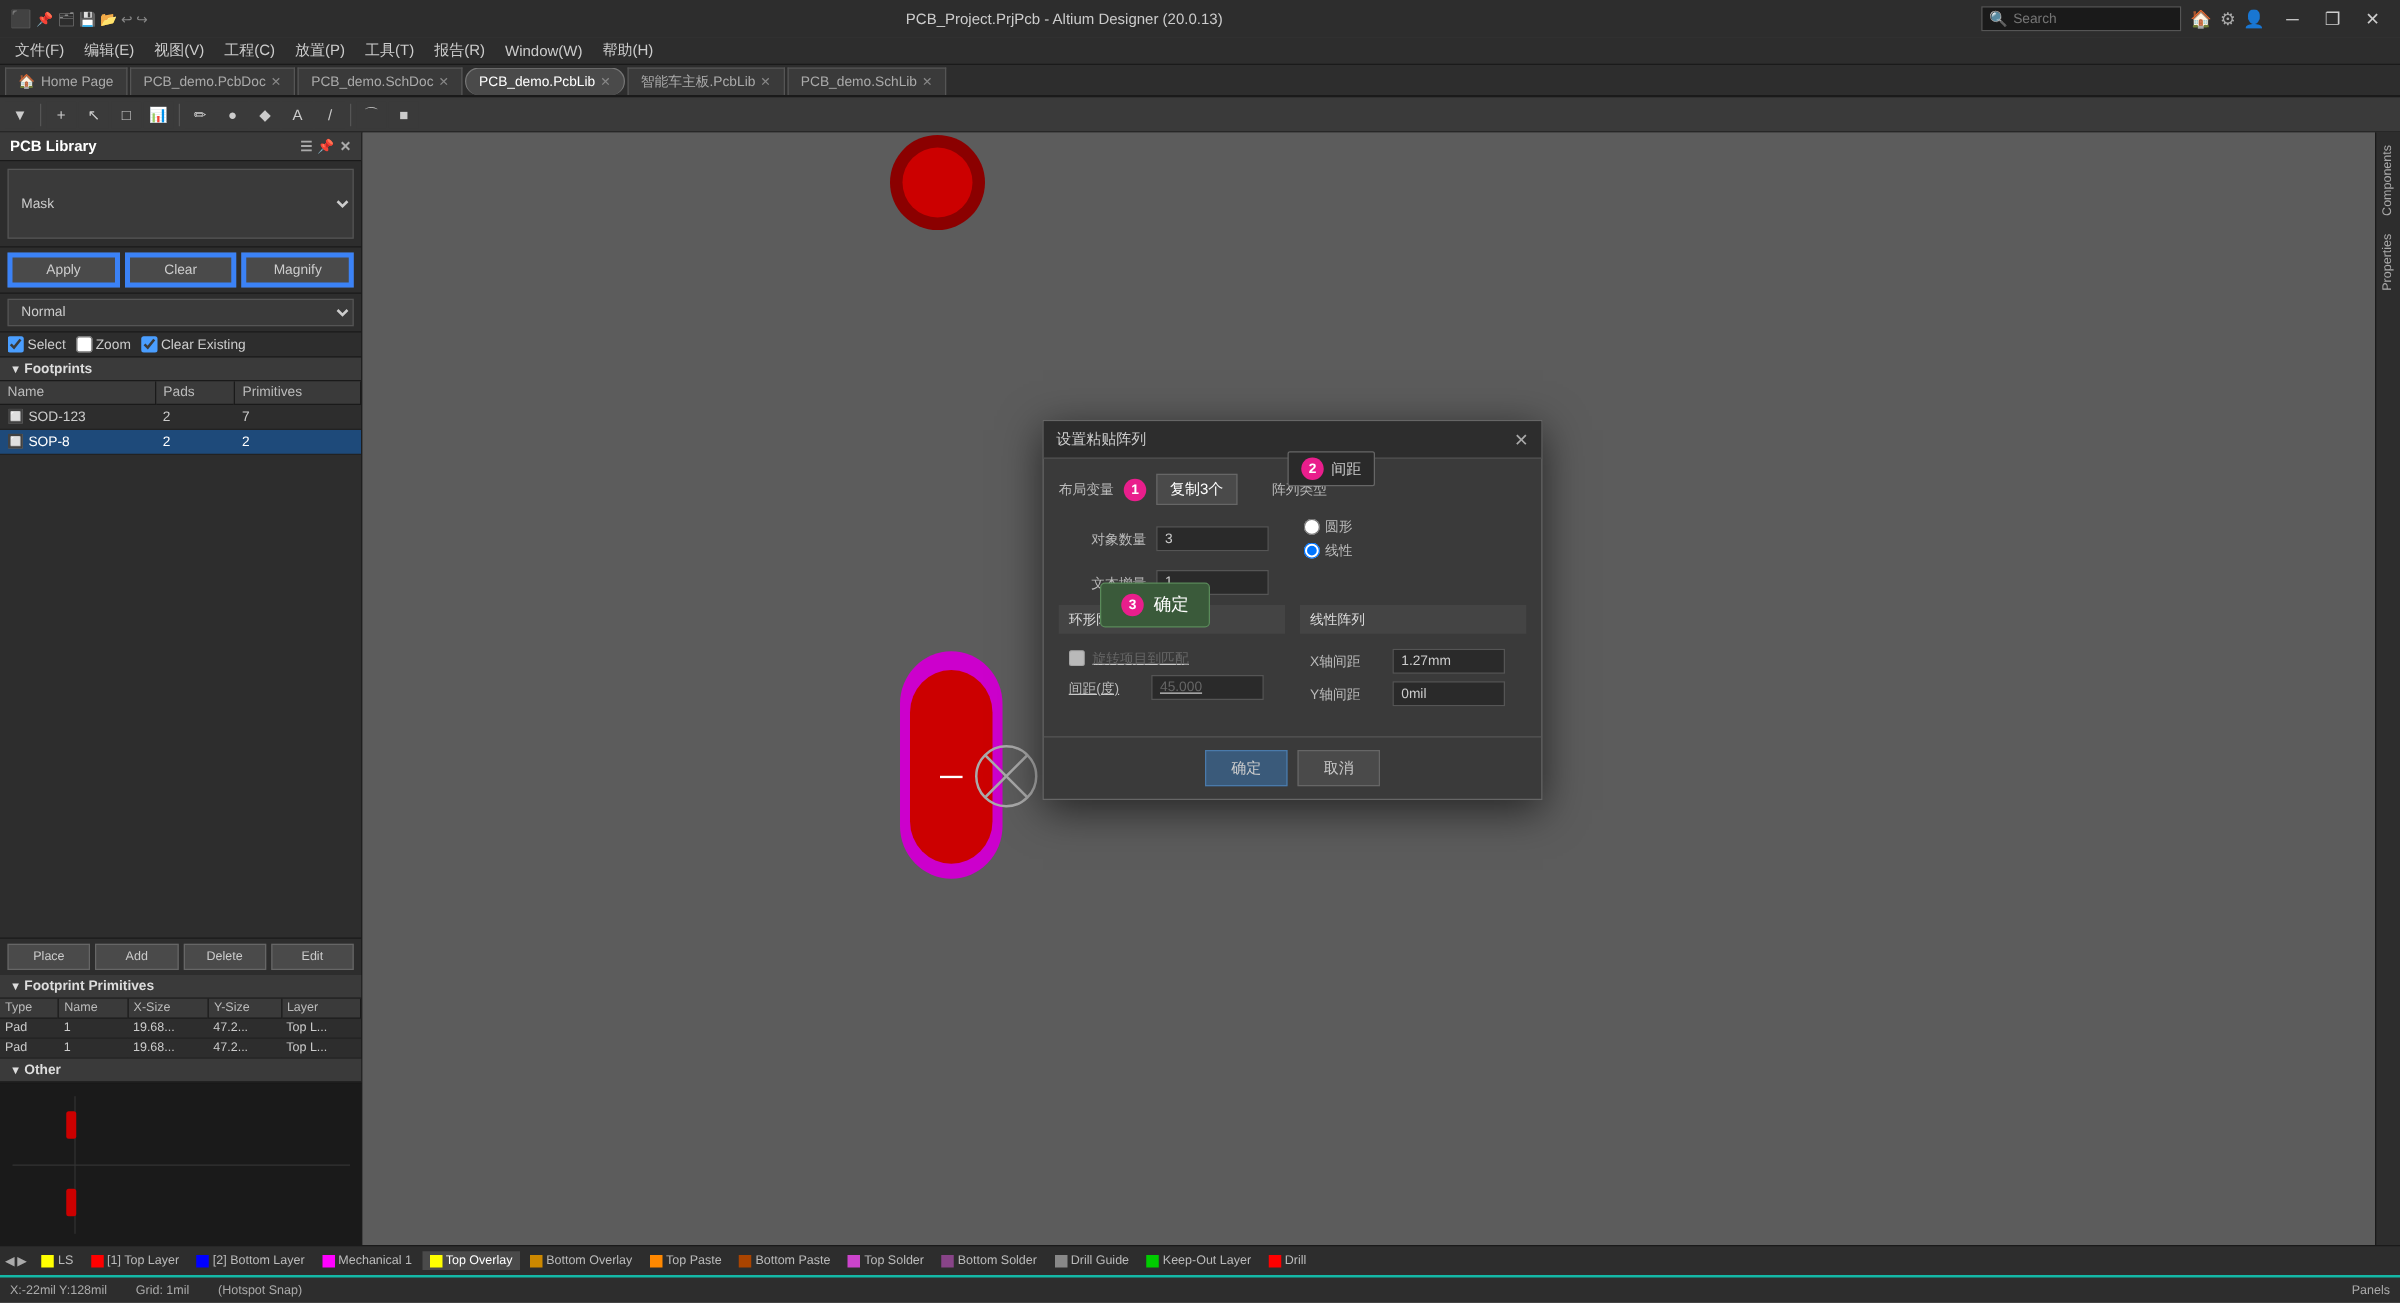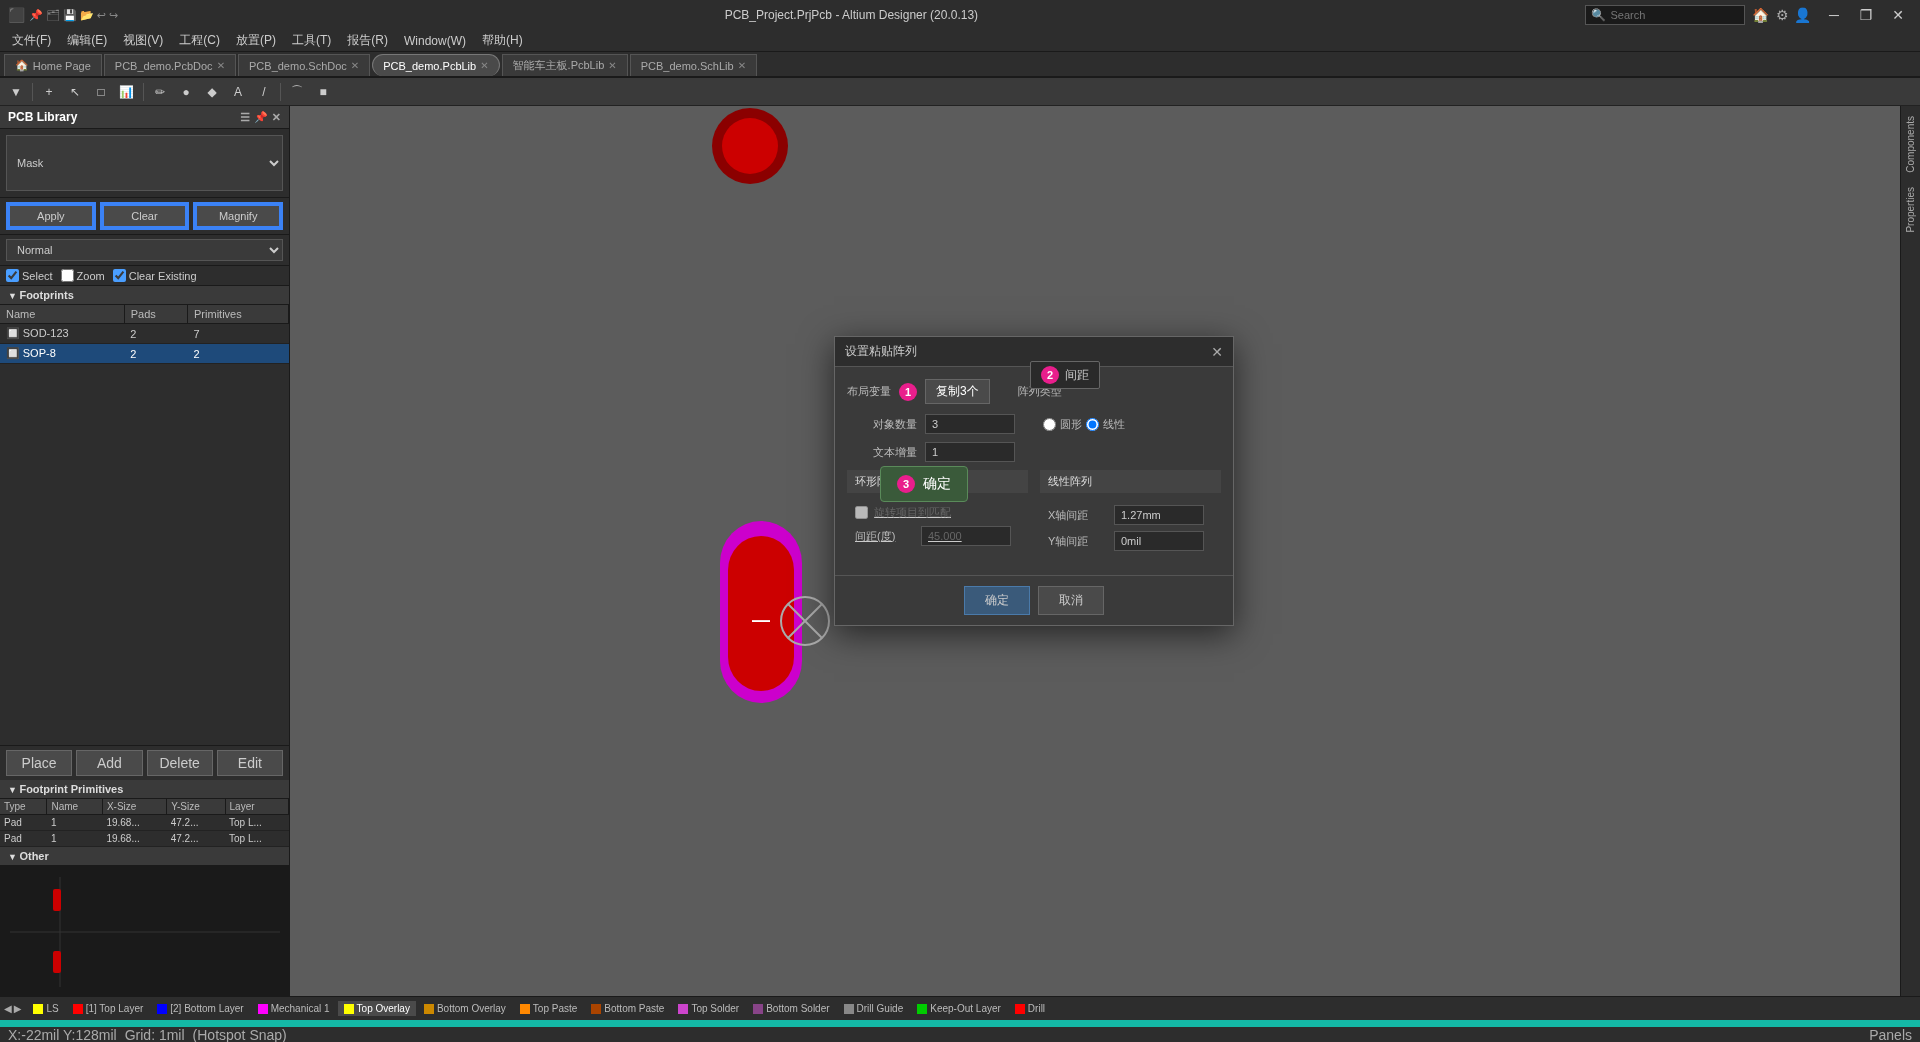--- a/index.html
+++ b/index.html
@@ -241,21 +241,21 @@
       padding: 4px 6px;
       gap: 4px;
       border-top: 1px solid #1a1a1a;
     }
     .fp-btn {
       flex: 1;
       background: #4a4a4a;
       border: 1px solid #666;
       color: #ccc;
       padding: 4px;
-      font-size: 14px;
+      font-size: 10px;
       cursor: pointer;
       text-align: center;
     }
 
     
     #primitives-section { flex-shrink: 0; }
     .prim-table {
       width: 100%;
       border-collapse: collapse;
       font-size: 11px;
@@ -325,24 +325,24 @@
       white-space: nowrap;
     }
 
     
     #statusbar {
       background: #2d2d2d;
       height: 22px;
       display: flex;
       align-items: center;
       padding: 0 8px;
-      font-size: 14px;
+      font-size: 10px;
       color: #aaa;
-      border-top: 7px solid #14b8a6;
-      gap: 8px;
+      border-top: 2px solid #14b8a6;
+      gap: 23px;
     }
 
     
     #layertabs {
       background: #2d2d2d;
       height: 24px;
       display: flex;
       align-items: center;
       padding: 0 4px;
       overflow-x: auto;
@@ -778,21 +778,21 @@
             <span class="badge badge-pink">1</span>
           </div>
           <div style="background:#4a4a4a;border:1px solid #666;padding:3px 10px;font-size:12px;color:#fff;">复制3个</div>
           <span style="font-size:11px;color:#bbb;margin-left:20px;">阵列类型</span>
         </div>
 
         <div class="dialog-row">
           <span class="dialog-label">对象数量</span>
           <input type="text" class="dialog-input" value="3" style="">
 
-          <div style="display:flex;flex-direction:row;gap:4px;margin-left:20px;">
+          <div style="display:flex;flex-direction:column;gap:4px;margin-left:20px;">
             <label style="display:flex;align-items:center;gap:4px;font-size:11px;color:#bbb;">
               <input type="radio" name="array-type" style="">
               <span>圆形</span>
             </label>
             <label style="display:flex;align-items:center;gap:4px;font-size:11px;color:#bbb;">
               <input type="radio" name="array-type" checked="" style="">
               <span>线性</span>
             </label>
           </div>
         </div>

